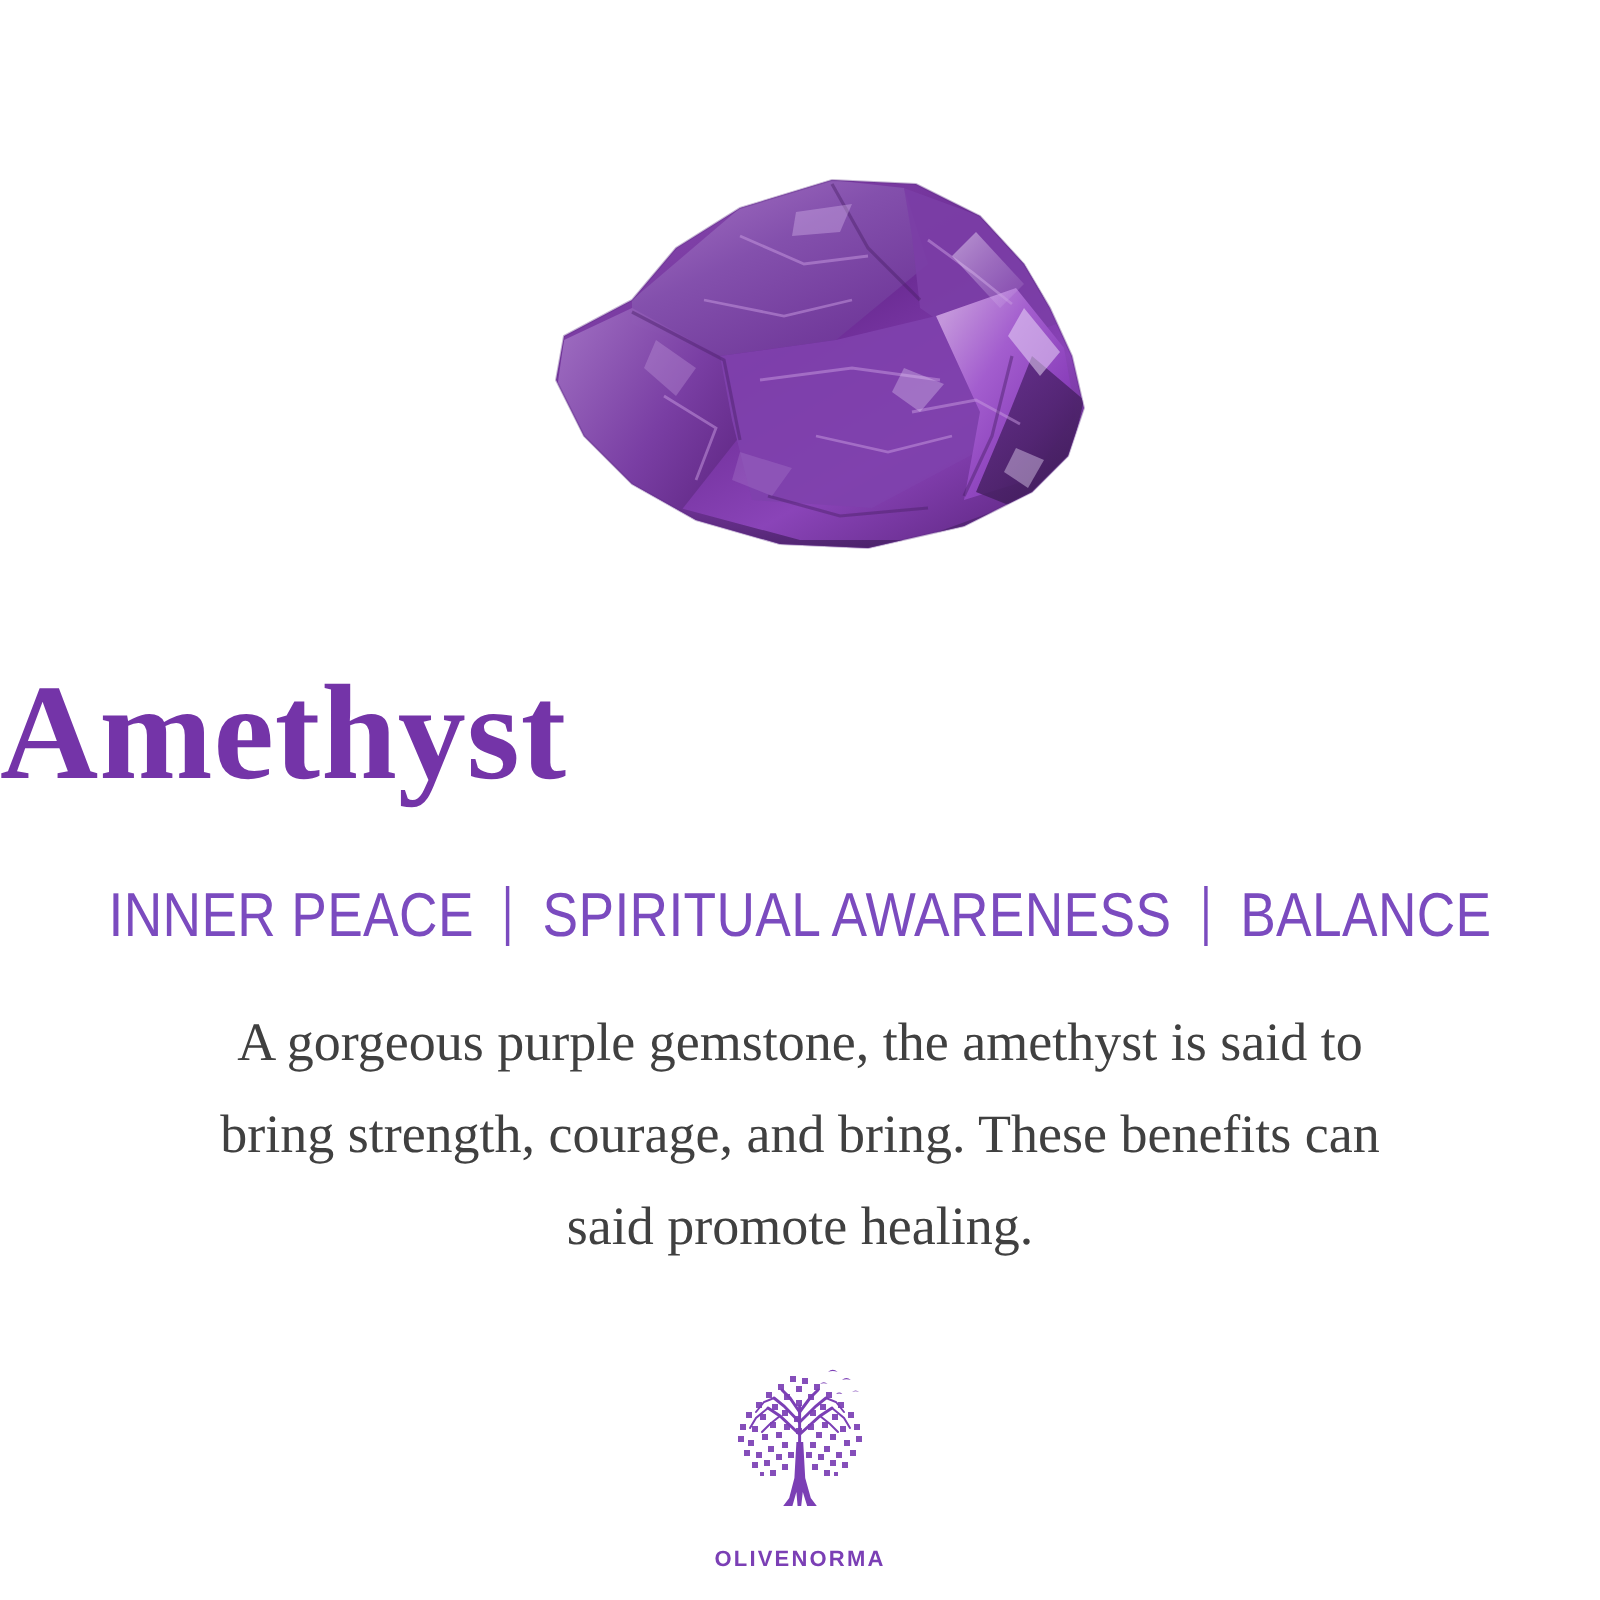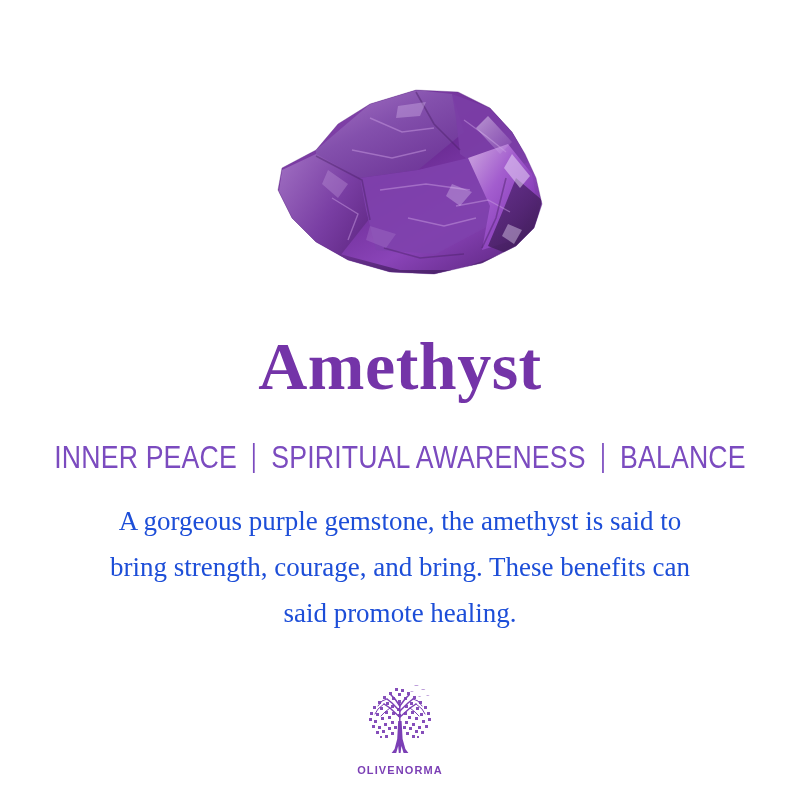--- a/index.html
+++ b/index.html
@@ -34,21 +34,20 @@
     display: block;
     margin: 0 auto;
   }
 
   
   #product-title {
     position: absolute;
     left: 0;
     top: 330px;
     width: 800px;
-    text-align: center;
     font-family: "Liberation Serif", serif;
     font-weight: 700;
     font-size: 68px;
     line-height: 72px;
     letter-spacing: 0.5px;
     color: #7434a8;
     white-space: nowrap;
   }
 
   
@@ -87,41 +86,41 @@
   #description {
     position: absolute;
     left: 55px;
     top: 498px;
     width: 690px;
     text-align: center;
     font-family: "Liberation Serif", serif;
     font-weight: 400;
     font-size: 27px;
     line-height: 46px;
-    color: #1d4ed8;
+    color: #404040;
   }
   #description .desc-line {
     display: block;
     white-space: nowrap;
   }
 
   
   #brand-logo {
     position: absolute;
     left: 0;
     top: 683px;
     width: 800px;
     text-align: center;
   }
   #brand-logo svg {
     display: block;
     margin: 0 auto;
   }
   #brand-wordmark {
-    margin-top: 1px;
+    margin-top: 11px;
     font-family: "Liberation Sans", sans-serif;
     font-weight: 700;
     font-size: 11px;
     letter-spacing: 1.1px;
     color: #7b3fb5;
     text-align: center;
   }
 </style>
 </head>
 <body>

